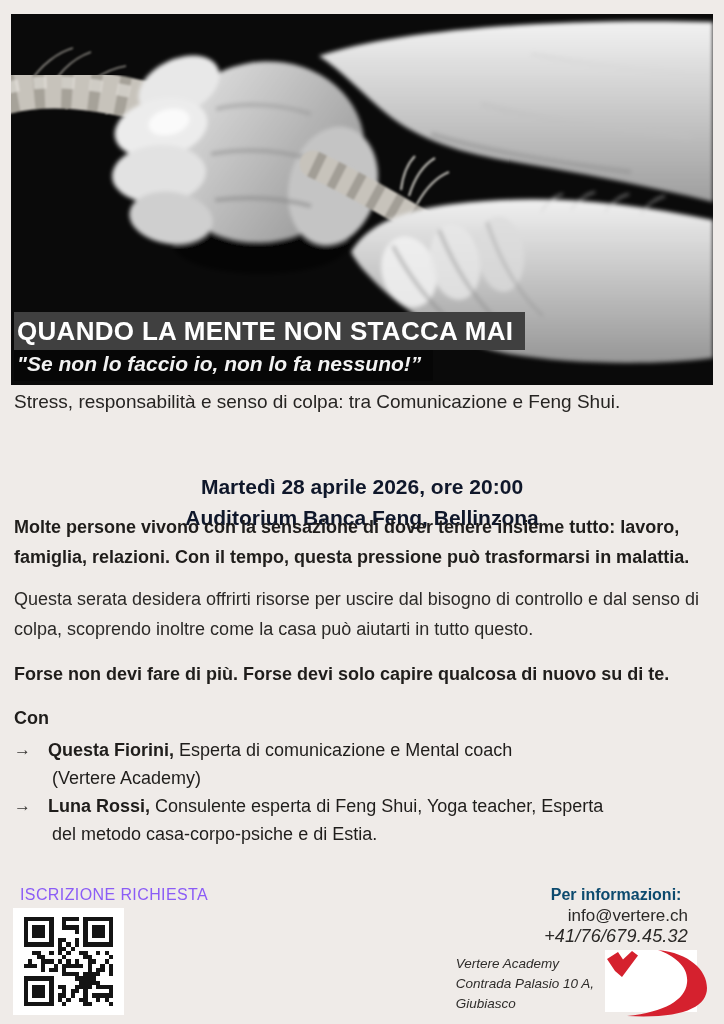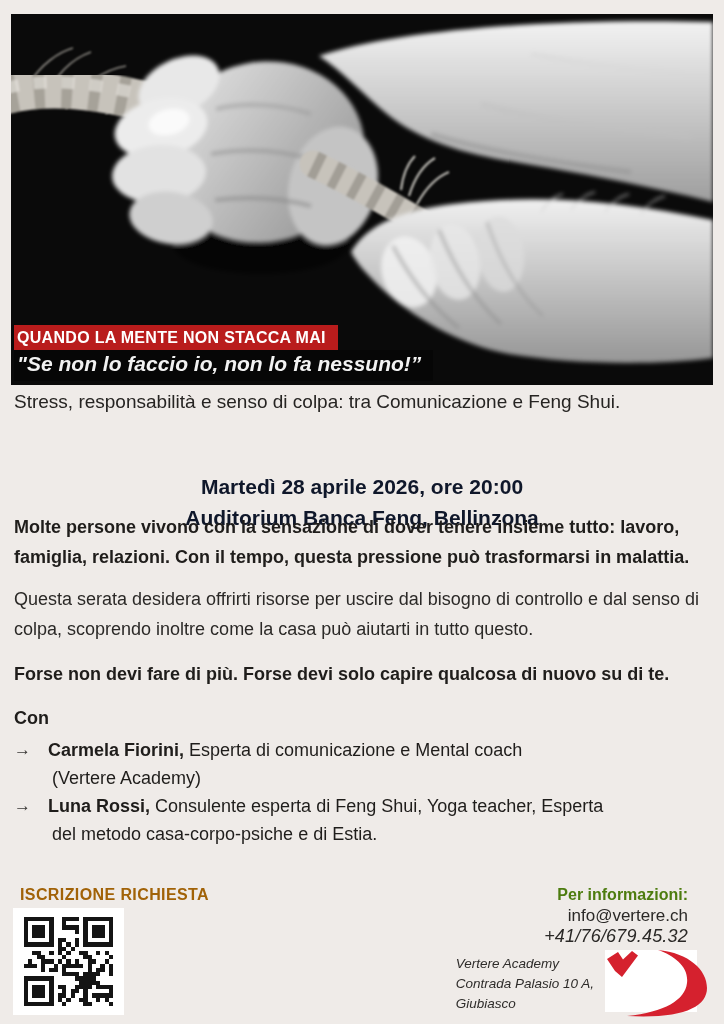--- a/index.html
+++ b/index.html
@@ -11,22 +11,22 @@
     color:#1f1d1b;
   }
   
   .hero {
     position:absolute; left:11px; top:14px; width:702px; height:371px;
     background:#0a0a0a; overflow:hidden;
   }
   .hero svg { display:block; width:702px; height:371px; }
   .hero-caption { position:absolute; left:3px; bottom:4px; }
   .hero-title {
-    display:table; background:#b91c1c; color:#ffffff;
-    font-size:16px; font-weight:700; letter-spacing:.3px;
+    display:table; background:#404040; color:#ffffff;
+    font-size:26px; font-weight:700; letter-spacing:.3px;
     padding:4px 12px 3px 3px; white-space:nowrap;
   }
   .hero-sub {
     display:table; background:#060606; color:#f2f2f2;
     font-size:21px; font-weight:700; font-style:italic;
     padding:2px 12px 5px 3px; white-space:nowrap;
   }
   
   .tagline {
     position:absolute; left:14px; top:391px; right:10px;
@@ -45,29 +45,29 @@
   .con-heading { position:absolute; left:14px; top:708px; font-size:18px; font-weight:700; }
   .speakers { position:absolute; left:14px; right:8px; top:736px; font-size:18px; line-height:28px; }
   .speaker { display:flex; }
   .speaker .arrow { width:34px; flex-shrink:0; color:#3a3836; font-size:17px; }
   .speaker .stext { flex:1; }
   .s-name { font-weight:700; }
   .s-line2 { padding-left:38px; }
   
   .registration {
     position:absolute; left:20px; top:886px;
-    font-size:16px; font-weight:700; letter-spacing:.4px; color:#a16207;
+    font-size:16px; font-weight:400; letter-spacing:.4px; color:#8b5cf6;
   }
   .qr-box {
     position:absolute; left:13px; top:908px; width:111px; height:107px;
     background:#ffffff; display:flex; align-items:center; justify-content:center;
   }
   .qr-box svg { width:89px; height:89px; }
   .info-block { position:absolute; right:36px; top:884px; text-align:right; line-height:21px; }
-  .info-label { font-size:16px; font-weight:700; color:#4d7c0f; }
+  .info-label { font-size:16px; font-weight:700; color:#0c4a6e;text-align:center; }
   .info-email { font-size:17px; color:#2a2826; }
   .info-phone { font-size:18px; font-style:italic; color:#2a2826; letter-spacing:.2px; }
   .address-block {
     position:absolute; right:130px; top:954px; text-align:left;
     font-size:13.5px; font-style:italic; line-height:20px; color:#2e2c2a;
   }
   .logo { position:absolute; left:605px; top:950px; width:116px; height:72px; }
   .logo svg { display:block; width:116px; height:72px; overflow:visible; }
 </style>
 </head>
@@ -174,21 +174,21 @@
   </div>
 
   <p class="para p2">Questa serata desidera offrirti risorse per uscire dal bisogno di controllo e dal senso di colpa, scoprendo inoltre come la casa può aiutarti in tutto questo.</p>
   <p class="para bold p1">Molte persone vivono con la sensazione di dover tenere insieme tutto: lavoro, famiglia, relazioni. Con il tempo, questa pressione può trasformarsi in malattia.</p>
   <p class="para bold p3">Forse non devi fare di più. Forse devi solo capire qualcosa di nuovo su di te.</p>
 
   <div class="con-heading">Con</div>
   <div class="speakers">
     <div class="speaker">
       <span class="arrow">→</span>
-      <span class="stext"><span class="s-name">Carmela Fiorini,</span> <span>Esperta di comunicazione e Mental coach</span></span>
+      <span class="stext"><span class="s-name">Questa Fiorini,</span> <span>Esperta di comunicazione e Mental coach</span></span>
     </div>
     <div class="s-line2">(Vertere Academy)</div>
     <div class="speaker">
       <span class="arrow">→</span>
       <span class="stext"><span class="s-name">Luna Rossi,</span> <span>Consulente esperta di Feng Shui, Yoga teacher, Esperta</span></span>
     </div>
     <div class="s-line2">del metodo casa-corpo-psiche e di Estia.</div>
   </div>
 
   <div class="registration">ISCRIZIONE RICHIESTA</div>

